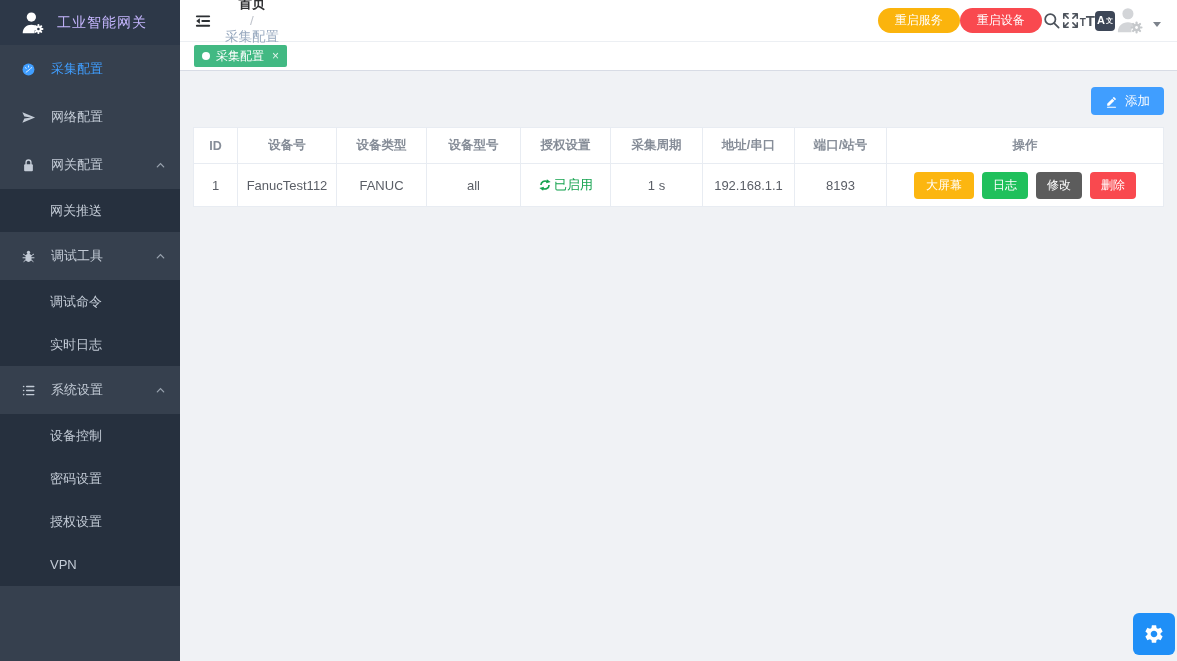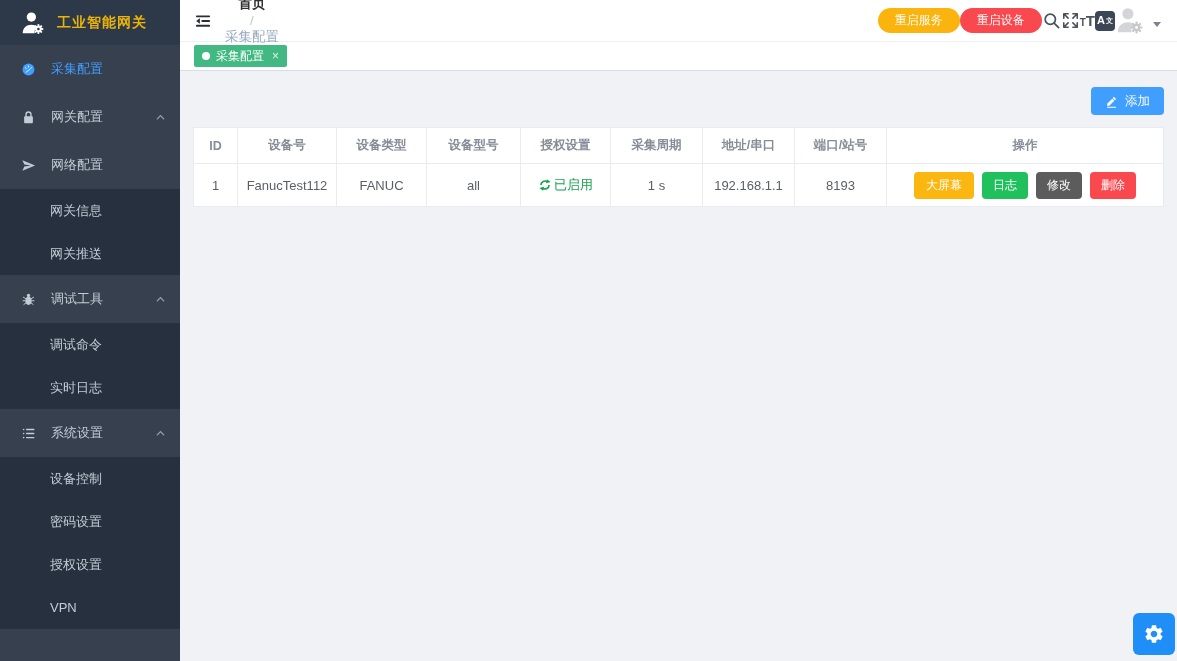--- a/index.html
+++ b/index.html
@@ -6,21 +6,21 @@
   html,body { width:1177px; height:661px; overflow:hidden; }
   body {
     position:relative;
     background:#f0f2f5;
     font-family:"Liberation Sans","DejaVu Sans",sans-serif;
   }
 
   
   .sidebar { position:absolute; left:0; top:0; bottom:0; width:180px; background:#36404e; z-index:5; }
   .logo { height:45px; background:#2d3848; display:flex; align-items:center; padding-left:20px; gap:11px; }
-  .logo-title { color:#eab308; font-weight:bold; font-size:14px; letter-spacing:1px; }
+  .logo-title { color:#c4b5fd; font-weight:normal; font-size:14px; letter-spacing:1px; }
   .menu-item { height:48px; display:flex; align-items:center; padding:0 14px 0 21px; color:#c3cbd6; font-size:13px; cursor:pointer; }
   .menu-item .mi-icon { width:15px; height:15px; display:flex; align-items:center; }
   .menu-item .mi-label { margin-left:15px; flex:1; }
   .menu-item.active { color:#409eff; }
   .chev { color:#99a3af; display:flex; }
   .submenu { background:#26303e; }
   .sub-item { height:43px; display:flex; align-items:center; padding-left:50px; color:#c3cbd6; font-size:13px; cursor:pointer; }
 
   
   .header { position:absolute; left:180px; top:0; right:0; height:42px; background:#fff; display:flex; align-items:center; border-bottom:1px solid #eceff3; z-index:4; }
@@ -102,44 +102,41 @@
             <line x1="8.2" y1="16.3" x2="14.3" y2="11.6"></line>
           </g>
         </svg>
       </span>
       <span class="mi-label">采集配置</span>
     </div>
 
     <div class="menu-item">
       <span class="mi-icon">
         <svg viewBox="0 0 24 24" width="15" height="15" fill="currentColor">
+          <path d="M2.2 20.5L22.5 12 2.2 3.5l3.1 7L16 12 5.3 13.5z"></path>
+        </svg>
+      </span>
+      <span class="mi-label">网络配置</span>
+    </div>
+
+    <div class="menu-item">
+      <span class="mi-icon">
+        <svg viewBox="0 0 24 24" width="15" height="15" fill="currentColor">
           <path d="M12 2a5 5 0 0 0-5 5v4h2.2V7a2.8 2.8 0 0 1 5.6 0v4H17V7a5 5 0 0 0-5-5z"></path>
           <rect x="5" y="10" width="14" height="11" rx="1.6"></rect>
         </svg>
       </span>
       <span class="mi-label">网关配置</span>
       <span class="chev">
         <svg viewBox="0 0 12 12" width="11" height="11" fill="none" stroke="currentColor" stroke-width="1.4" stroke-linecap="round">
             <path d="M2.5 7.5L6 4l3.5 3.5"></path>
           </svg>
       </span>
     </div>
-
-    <div class="menu-item">
-      <span class="mi-icon">
-        <svg viewBox="0 0 24 24" width="15" height="15" fill="currentColor">
-          <path d="M2.2 20.5L22.5 12 2.2 3.5l3.1 7L16 12 5.3 13.5z"></path>
-        </svg>
-      </span>
-      <span class="mi-label">网络配置</span>
-    </div>
     <div class="submenu">
-      <div class="sub-item">
-          <span>网关信息</span>
-        </div>
       <div class="sub-item">
           <span>网关推送</span>
         </div>
     </div>
 
     <div class="menu-item">
       <span class="mi-icon">
         <svg viewBox="0 0 24 24" width="15" height="15" fill="currentColor">
           <circle cx="12" cy="5.6" r="2.7"></circle>
           <ellipse cx="12" cy="14" rx="5" ry="6.6"></ellipse>

